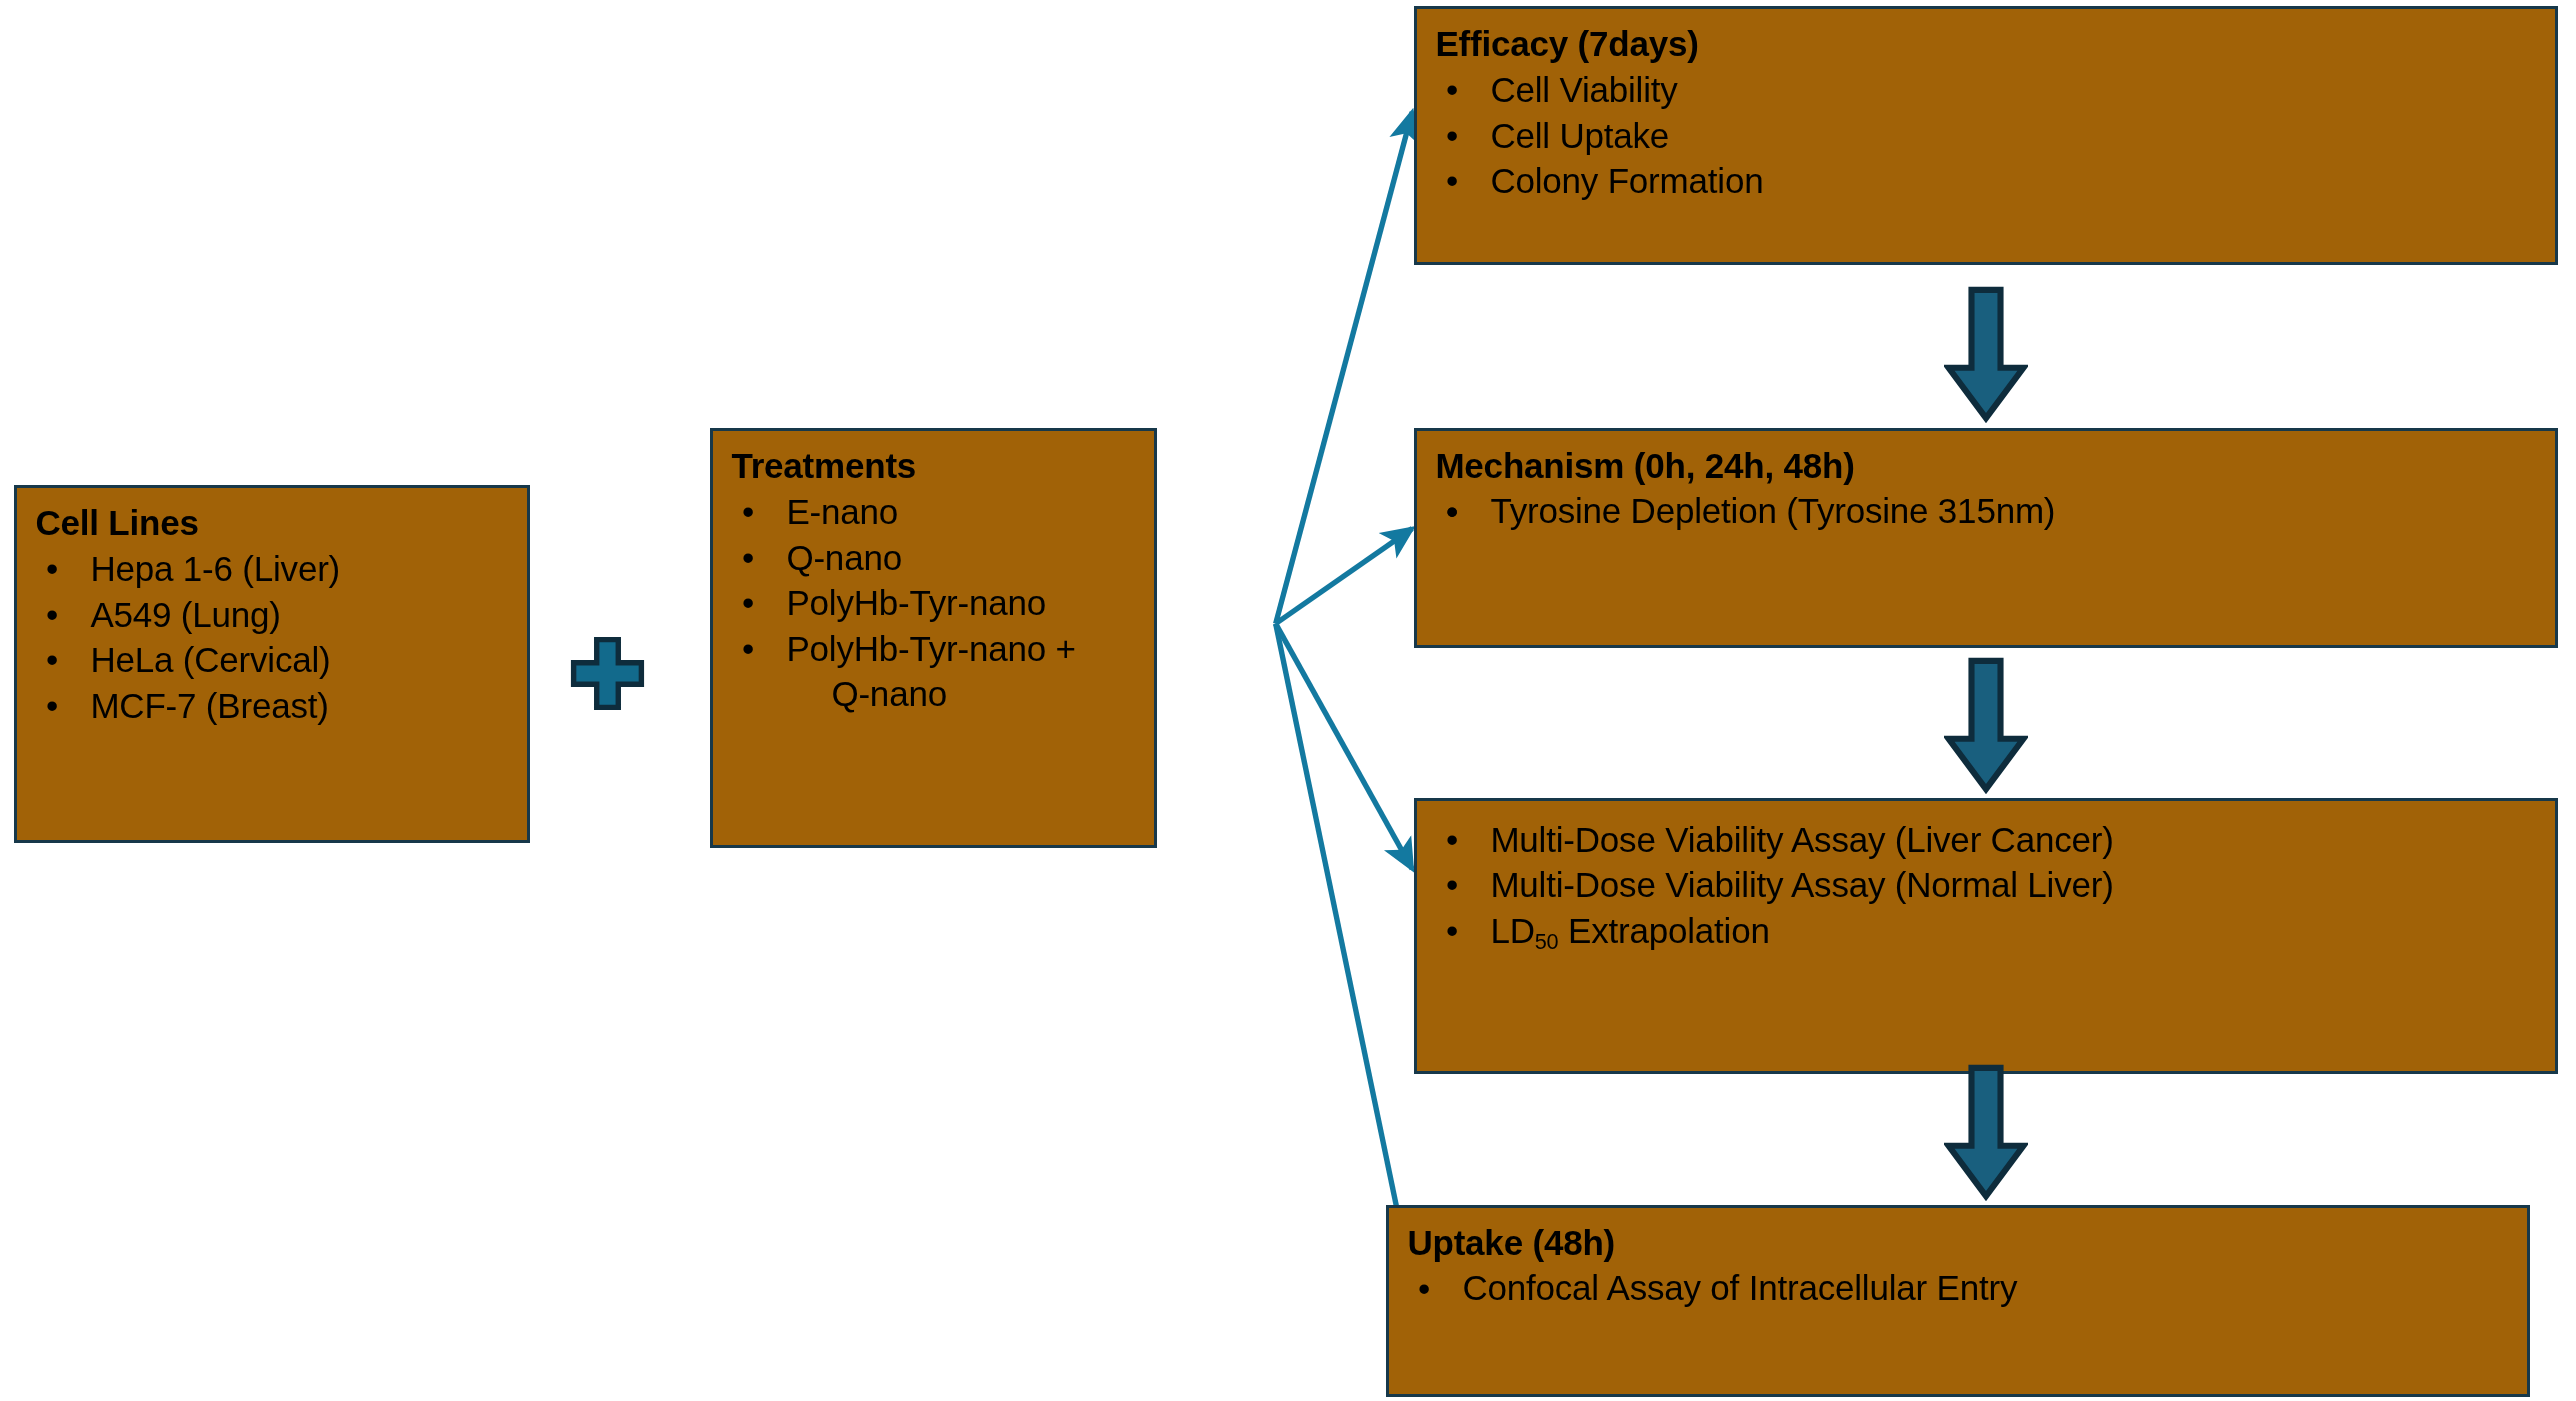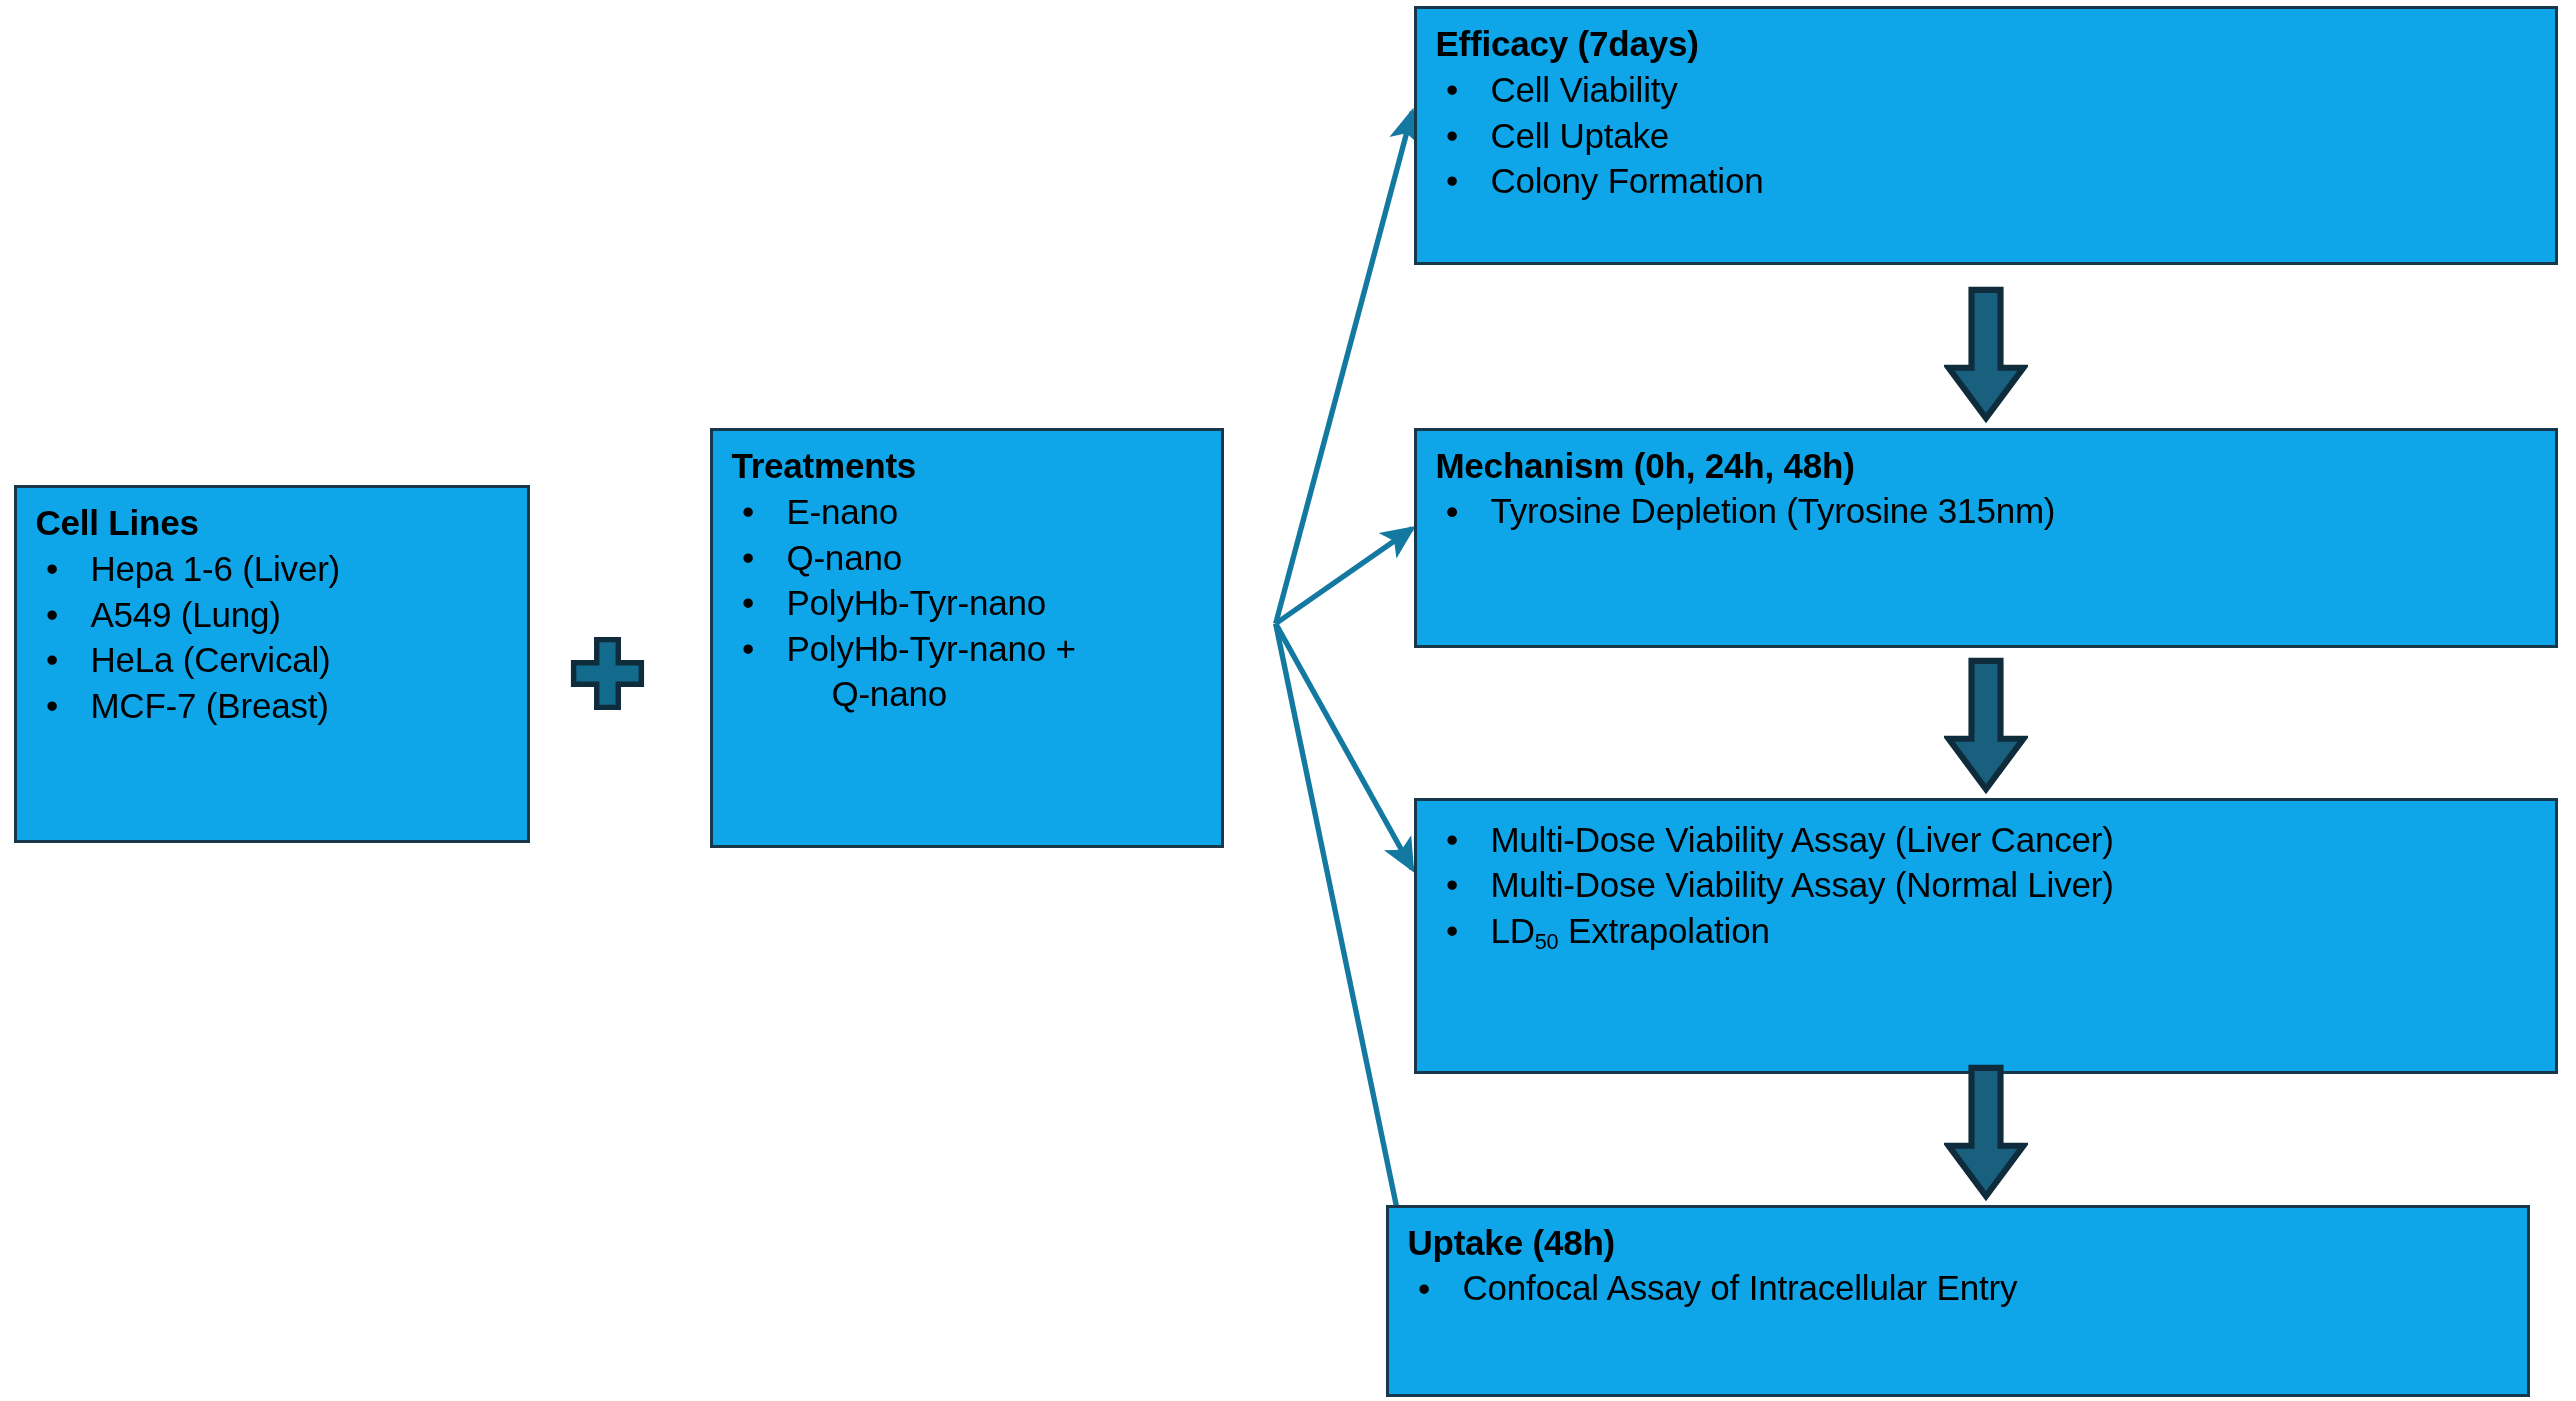--- a/index.html
+++ b/index.html
@@ -16,21 +16,21 @@
     width: 2576px;
     height: 1401px;
     background: #ffffff;
     overflow: hidden;
   }
 
   
   .box {
     position: absolute;
     box-sizing: border-box;
-    background: #0ea5e9;
+    background: #a16207;
     border: 3.8px solid #17384a;
     padding: 14px 18.4px 10.7px 18.4px;
   }
   .box-title {
     font-weight: bold;
     font-size: 35px;
     line-height: 1.22;
     color: #000000;
     letter-spacing: -0.2px;
     white-space: nowrap;
@@ -60,21 +60,21 @@
     padding-left: 45px;
   }
   .bullets li sub {
     font-size: 0.62em;
     vertical-align: -0.28em;
     text-align: center;
   }
 
   
   #box-cell-lines   { left: 14px;   top: 485px;  width: 516px;  height: 358px; }
-  #box-treatments   { left: 710px;  top: 428px;  width: 514px;  height: 420px; }
+  #box-treatments   { left: 710px;  top: 428px;  width: 447px;  height: 420px; }
   #box-efficacy     { left: 1414px; top: 6.1px;    width: 1144px; height: 259px; }
   #box-mechanism    { left: 1414px; top: 428px;  width: 1144px; height: 220px; }
   #box-selectivity  { left: 1414px; top: 798px; width: 1144px; height: 276px; }
   #box-uptake       { left: 1386px; top: 1205px; width: 1144px; height: 192px; }
 
   #box-mechanism .bullets li,
   #box-uptake .bullets li { line-height: 1.28; }
 
   
   #plus-connector {

